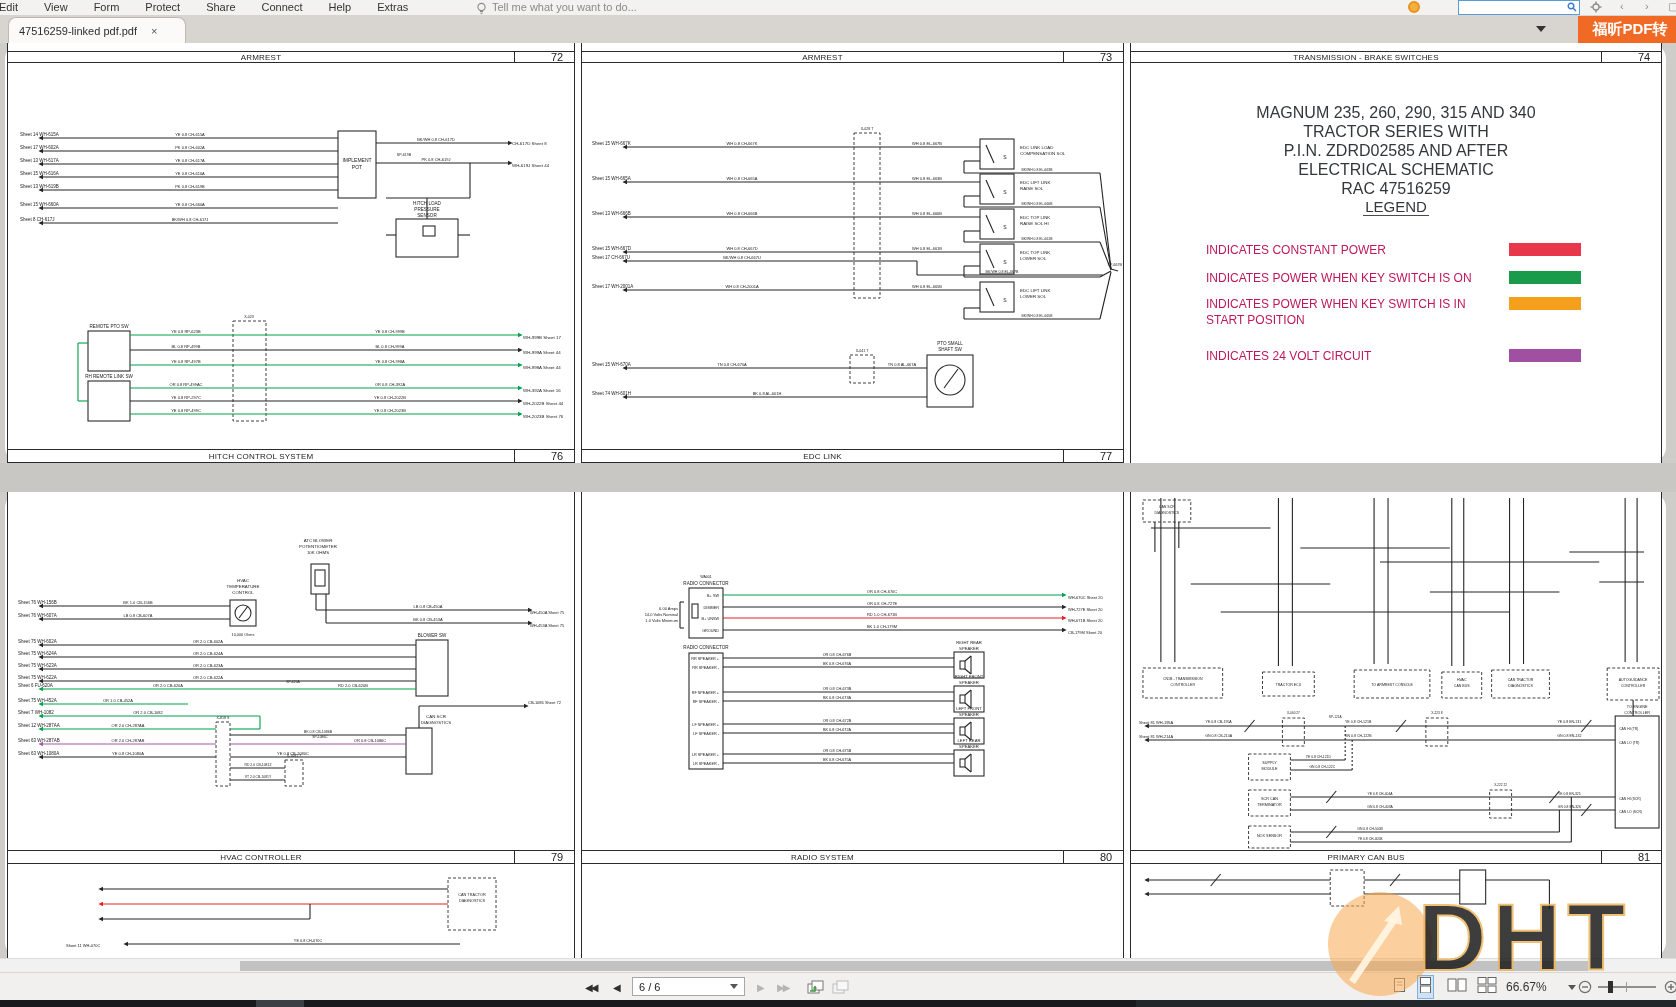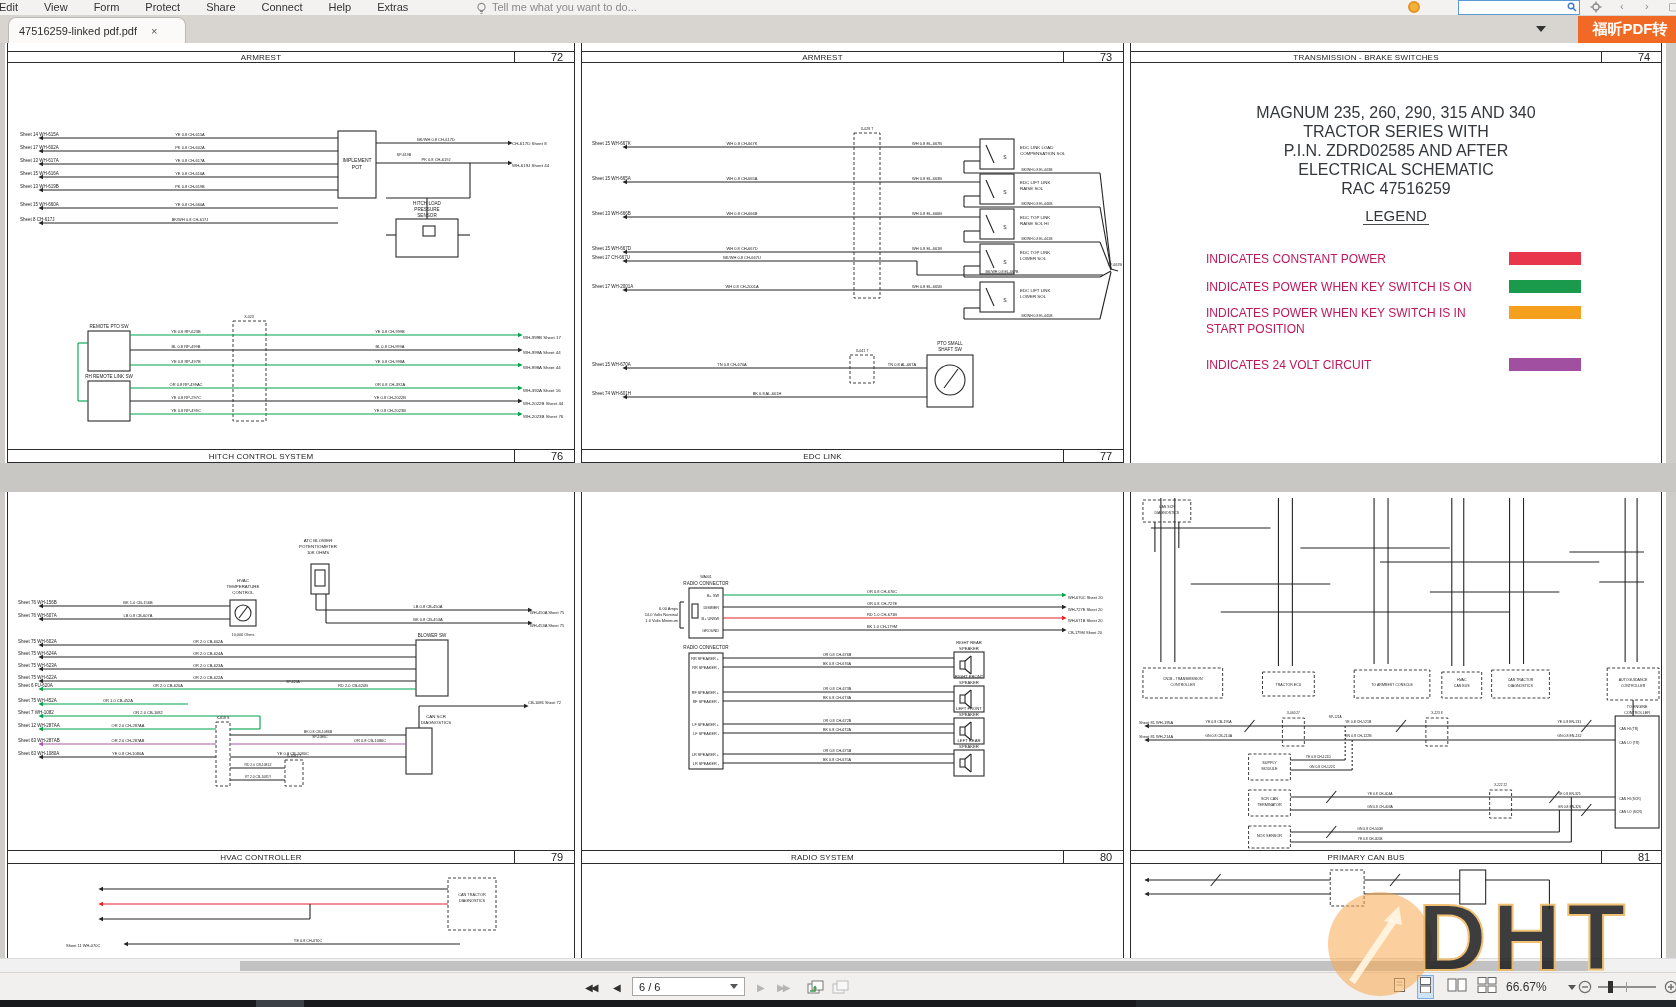--- a/index.html
+++ b/index.html
@@ -27,39 +27,39 @@
        display:flex;align-items:center;padding:0 10px;box-sizing:border-box;}
   .tab-title{font-size:11px;color:#2e2e2e;white-space:nowrap;overflow:hidden;}
   .tab-close{margin-left:14px;font-size:11px;color:#555;}
   .tab-caret{position:absolute;left:1536px;top:11px;width:0;height:0;
              border-left:5px solid transparent;border-right:5px solid transparent;border-top:6px solid #333;}
   .cn-btn{position:absolute;left:1578px;top:1px;width:104px;height:27px;background:#f06a26;
           color:#fff;font-size:15px;font-weight:bold;display:flex;align-items:center;
           justify-content:center;white-space:nowrap;}
   
   .docarea{position:absolute;top:43px;left:0;width:1676px;height:915px;background:#cfcdca;}
-  .page{position:absolute;left:5px;width:1661px;background:#fff;}
+  .page{position:absolute;left:5px;width:1661px;background:#fff;border-radius:16px;}
   .page1{top:0;height:420px;}
   .pagegap{position:absolute;top:420px;left:0;width:1676px;height:29px;background:#c9c7c4;}
   .page2{top:449px;height:466px;}
   .col{position:absolute;top:0;bottom:0;border-left:1.5px solid #2b2b2b;border-right:1.5px solid #2b2b2b;box-sizing:border-box;background:#fff;}
   .c1{left:2px;width:568px;} .c2{left:576px;width:543px;} .c3{left:1125px;width:532px;}
   .pad8{height:8px;}
   .tbar,.fbar{display:flex;align-items:center;border-top:1.5px solid #2b2b2b;border-bottom:1.5px solid #2b2b2b;box-sizing:border-box;}
   .tbar{height:12px;} .fbar{height:14px;}
   .bar-title{flex:1;text-align:center;font-size:8px;color:#222;letter-spacing:.2px;}
   .bar-num{width:34px;text-align:center;font-size:11px;color:#222;border-left:1.2px solid #2b2b2b;align-self:stretch;display:flex;align-items:center;justify-content:center;padding-left:25px;}
   .pbody{height:386px;position:relative;} .pbody2{height:358px;position:relative;} .pbodyd{height:94px;position:relative;}
   .panel-svg{display:block;width:100%;height:100%;}
   svg text{font-family:"Liberation Sans",sans-serif;fill:#1c1c1c;}
   
   .legend-body{height:386px;position:relative;font-family:"Liberation Sans",sans-serif;}
   .ttl{ text-align:center;font-size:16px;line-height:19px;color:#33373b;margin:0 10px;}
   .ttl-wrap{margin-top:40px;}
-  .lg-head{ text-align:center;margin-top:9px;}
+  .lg-head{ text-align:center;}
   .lg-head span{font-size:15px;color:#33373b;border-bottom:1.2px solid #4a4a4a;padding:0 2px;}
   .lg-rows{margin-top:26px;padding-left:75px;}
   .lg-row{display:flex;align-items:flex-start;margin-bottom:12px;}
   .lg-label{width:296px;font-size:12px;line-height:16px;color:#be185d;}
   .lg-chip{width:72px;height:13px;margin-left:7px;margin-top:1px;}
   .rac-code{position:absolute;right:10px;bottom:3px;font-size:7.5px;color:#222;letter-spacing:.3px;}
   
   .hscroll{position:absolute;top:958px;left:0;width:1676px;height:14px;background:#f1f1f1;border-top:1px solid #ddd;box-sizing:border-box;}
   .hthumb{position:absolute;left:240px;top:2px;width:1348px;height:10px;background:#c2c2c2;}
   

